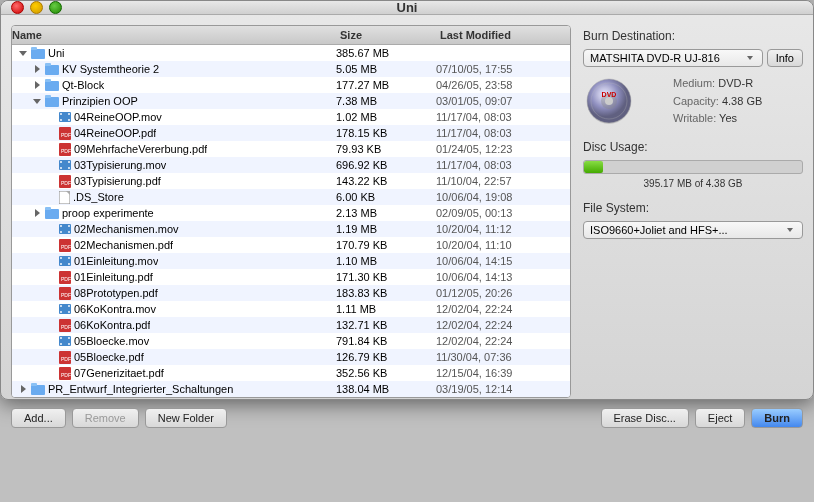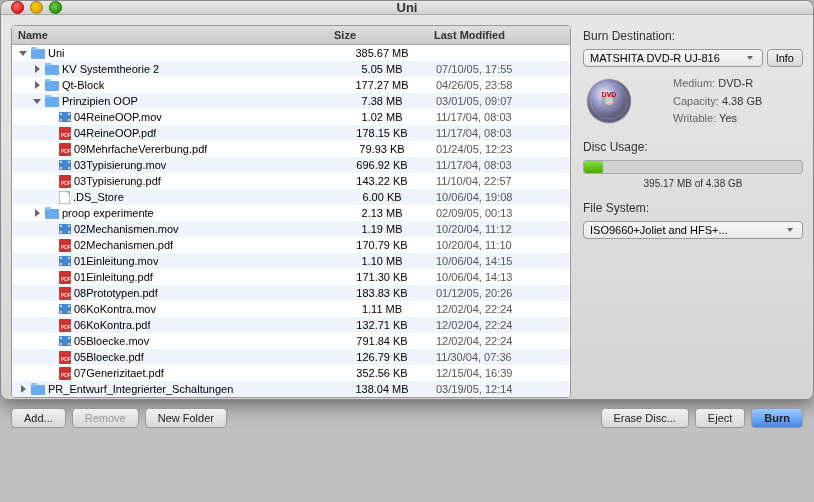--- a/index.html
+++ b/index.html
@@ -71,21 +71,21 @@
       border-radius: 4px;
       overflow: hidden;
       display: flex;
       flex-direction: column;
     }
     .file-list-header {
       display: grid;
       grid-template-columns: 1fr 100px 130px;
       background: linear-gradient(to bottom, #e0e0e0, #c8c8c8);
       border-bottom: 1px solid #aaa;
-      padding: 3px 6px;
+      padding: 3px 0;
     }
     .file-list-header span {
       font-size: 11px;
       font-weight: bold;
       color: #333;
     }
     .file-list-body {
       flex: 1;
       overflow-y: auto;
     }
@@ -98,21 +98,21 @@
     }
     .file-row:nth-child(even) { background: #f0f4ff; }
     .file-name {
       display: flex;
       align-items: center;
       gap: 3px;
       overflow: hidden;
       text-overflow: ellipsis;
       white-space: nowrap;
     }
-    .file-size { text-align: center; padding-right: 8px; }
+    .file-size { text-align: left; padding-right: 8px; }
     .file-date { color: #555; }
     .icon {
       display: inline-flex;
       align-items: center;
       justify-content: center;
       flex-shrink: 0;
     }
     
     .disclosure {
       width: 10px;

